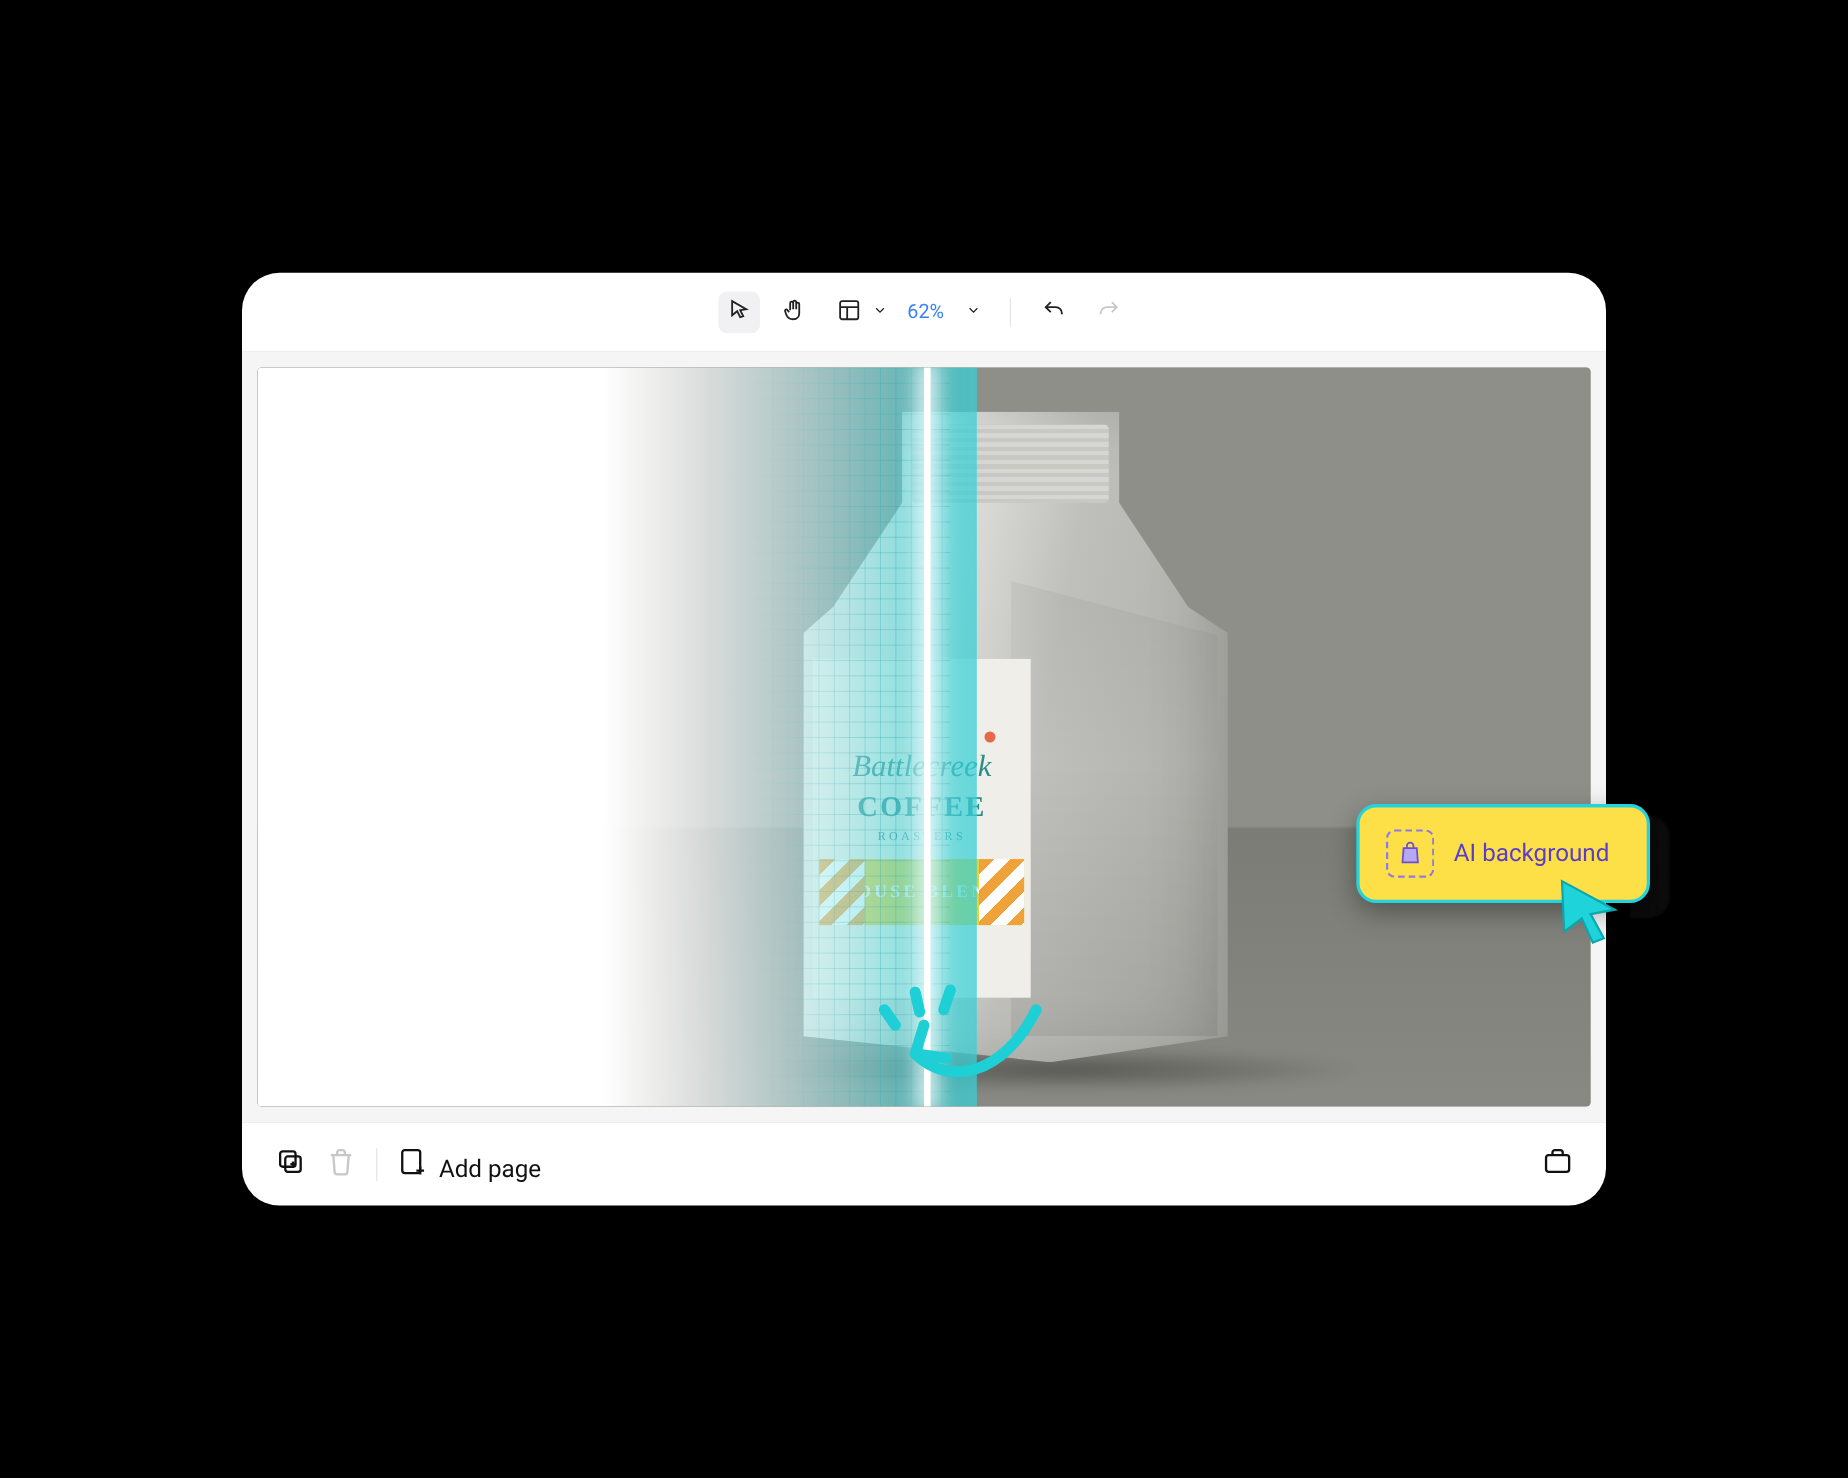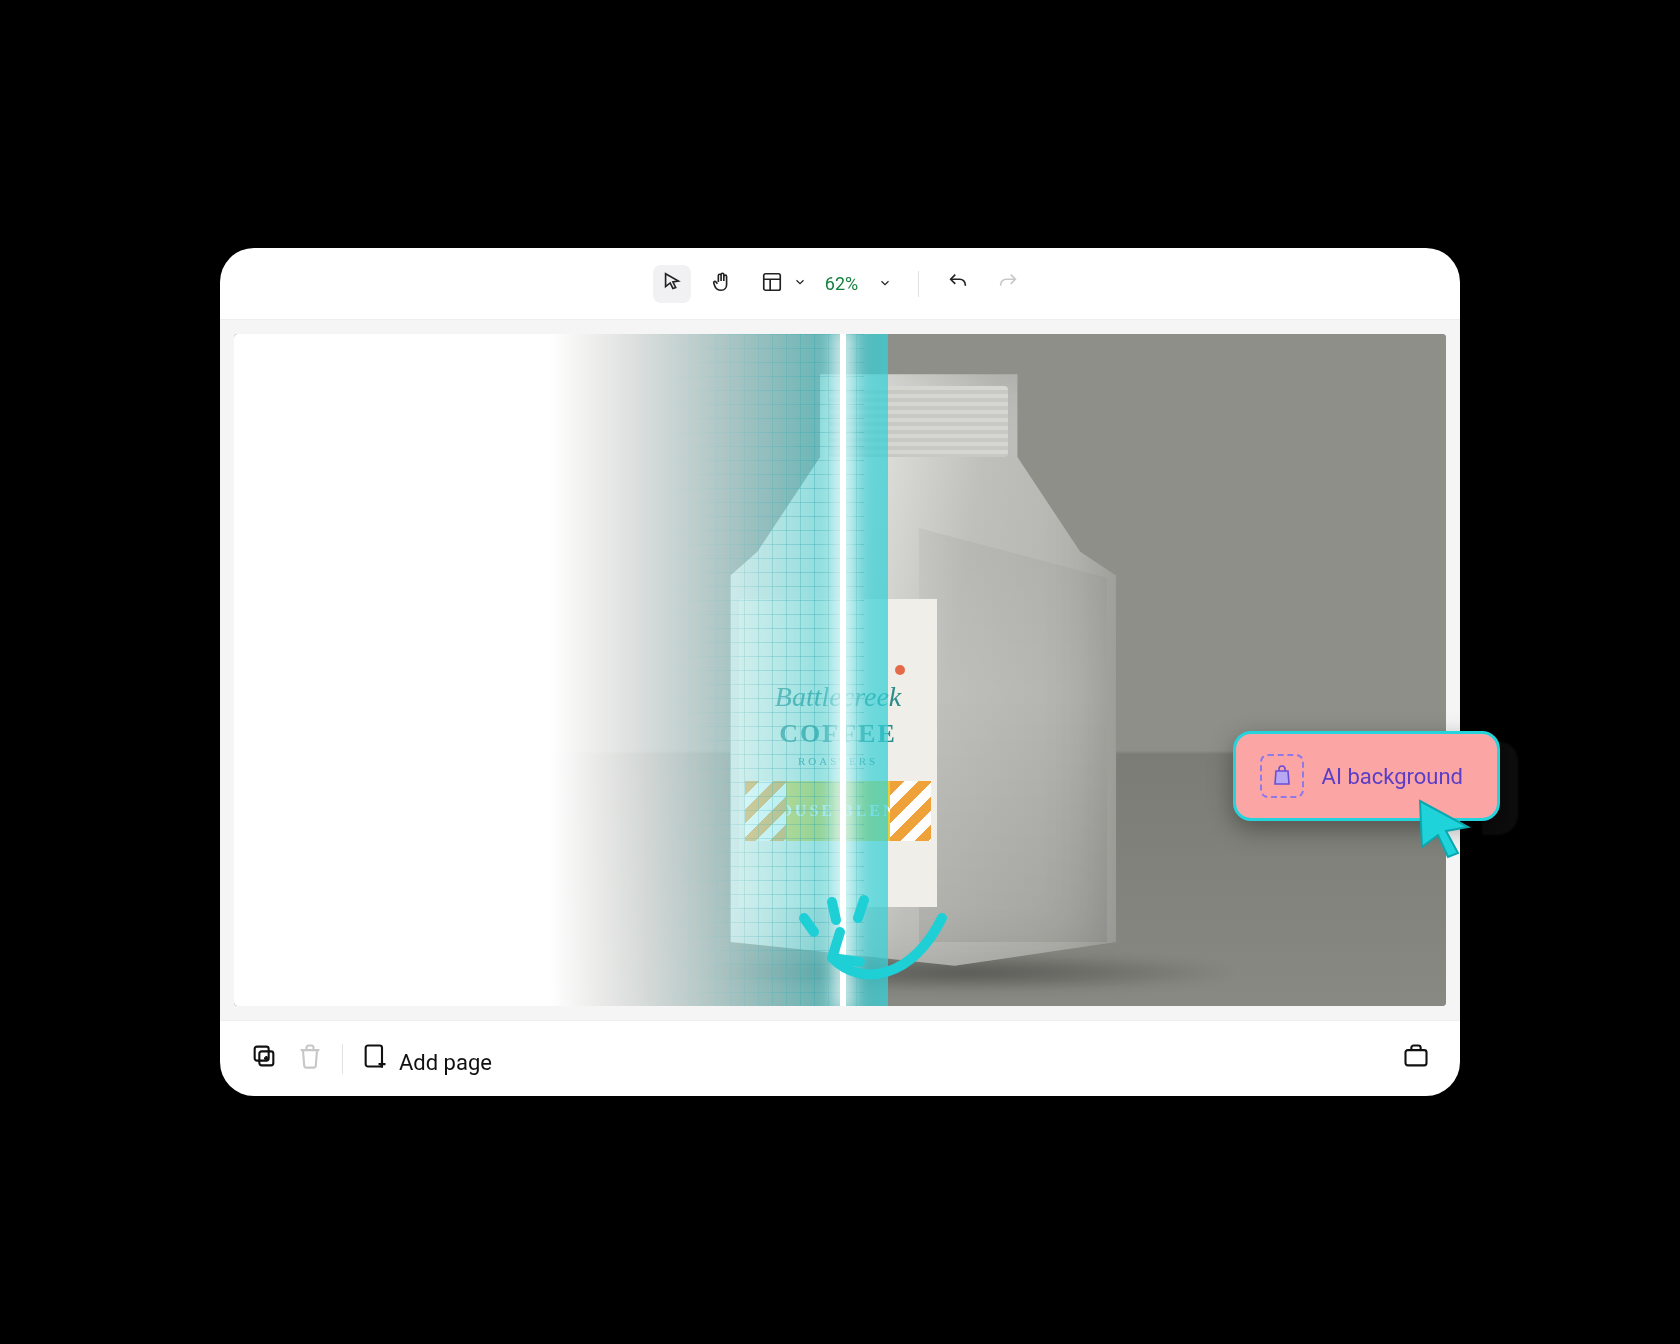--- a/index.html
+++ b/index.html
@@ -57,21 +57,21 @@
     border-radius: 8px;
     display: flex; align-items: center; justify-content: center;
     color: #222;
     cursor: pointer;
   }
   .tool-btn.active { background: #f1f1f3; }
   .tool-btn svg { width: 22px; height: 22px; stroke: currentColor; fill: none; stroke-width: 1.8; }
   .tool-btn.disabled { color: #c8c8c8; cursor: default; }
   .zoom-group {
     display: flex; align-items: center; gap: 20px;
-    font-size: 18px; color: #15803d;
+    font-size: 18px; color: #3b82f6;
     padding: 0 6px;
     cursor: pointer;
   }
   .divider-v {
     width: 1px; height: 26px; background: #e2e2e2; margin: 0 8px;
   }
   .layout-group { display: flex; align-items: center; gap: 2px; }
 
   
   .canvas-area {
@@ -201,21 +201,21 @@
   .btm-icon { width:28px; height:28px; stroke:currentColor; fill:none; stroke-width:1.8; }
   .btm-divider { width:1px; height:30px; background:#e2e2e2; }
 
   
   .ai-chip-wrap {
     position: absolute;
     right: -40px;
     top: 57%;
   }
   .ai-chip {
-    background: #fca5a5;
+    background: #fde047;
     border: 3px solid #24d3db;
     border-radius: 18px;
     padding: 20px 34px 20px 24px;
     display: flex; align-items: center; gap: 18px;
     color: #5a3ec8;
     font-size: 22px;
     box-shadow: 0 8px 24px rgba(0,0,0,.35);
     cursor: pointer;
   }
   .ai-chip-icon {

